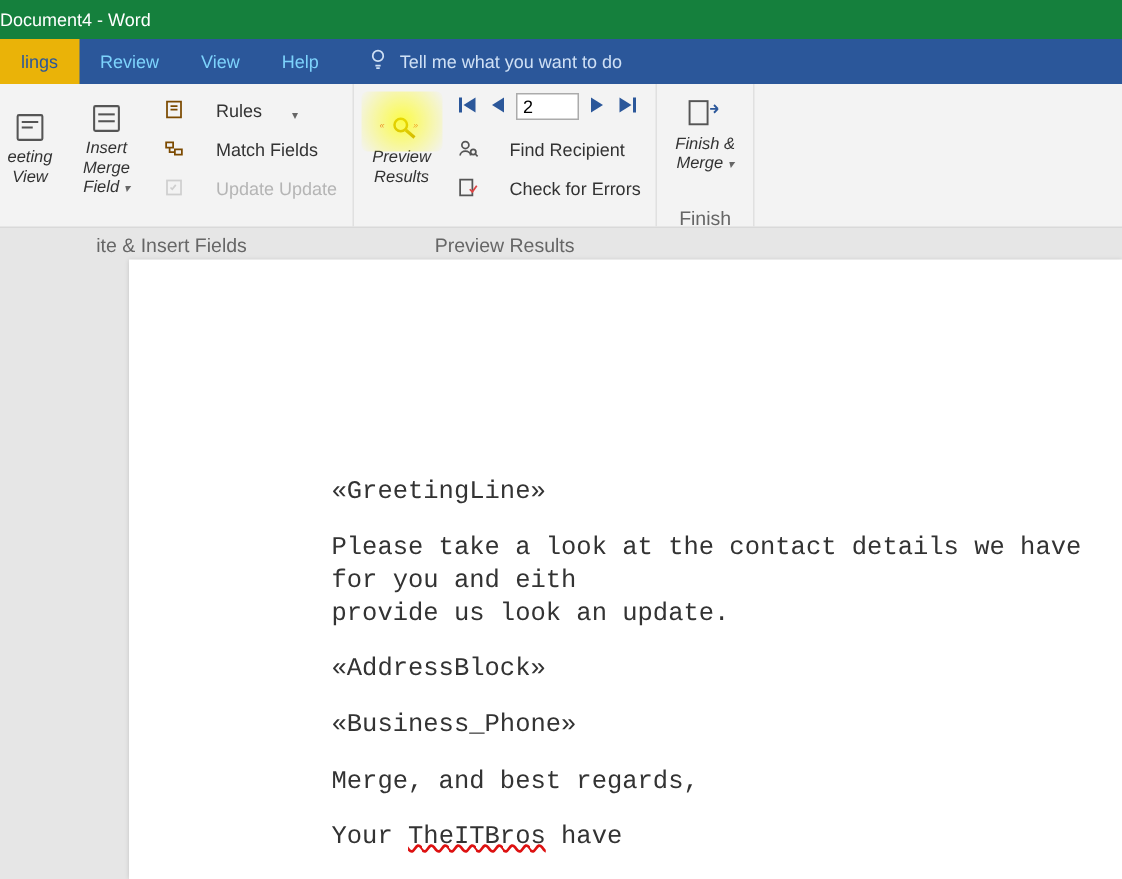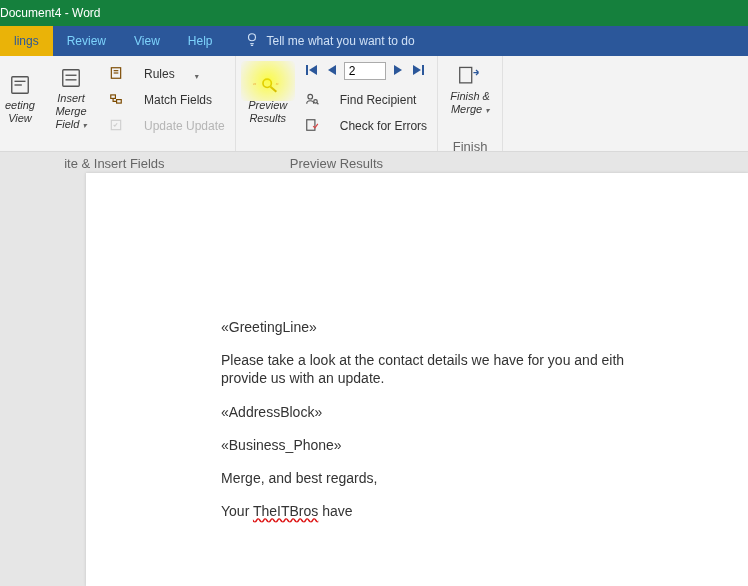--- a/index.html
+++ b/index.html
@@ -130,22 +130,22 @@
     position: absolute;
     top: 21px;
     left: 86px;
     width: 662px;
     height: 413px;
     background: #fff;
     box-shadow: 0 0 3px rgba(0,0,0,.15);
     padding: 145px 0 0 135px;
   }
   .doc {
-    font-family: Liberation Sans, sans-serif;
-    font-size: 14px;
+    font-family: Liberation Mono, monospace;
+    font-size: 17px;
     color: #333;
     line-height: 1.3;
   }
   .doc p { margin-bottom: 15px; }
   .spell-err {
     text-decoration: underline wavy #d11;
     text-decoration-skip-ink: none;
   }
   .row-top { display:flex; }
   .stack-rules { margin-left:2px; }
@@ -317,20 +317,20 @@
     </div>
     <div class="group-label">Finish</div>
   </div>
 
 </div>
 
 <div class="page-area">
   <div class="page">
     <div class="doc">
       <p>«GreetingLine»</p>
-      <p><span>Please take a look at the contact details we have for you and eith</span><br><span>provide us with an update.</span></p>
+      <p><span>Please take a look at the contact details we have for you and eith</span><br><span>provide us look an update.</span></p>
       <p>«AddressBlock»</p>
       <p>«Business_Phone»</p>
       <p>Merge, and best regards,</p>
       <p><span>Your </span><span class="spell-err">TheITBros</span><span> have</span></p>
     </div>
   </div>
 </div>
 
 </body></html>

